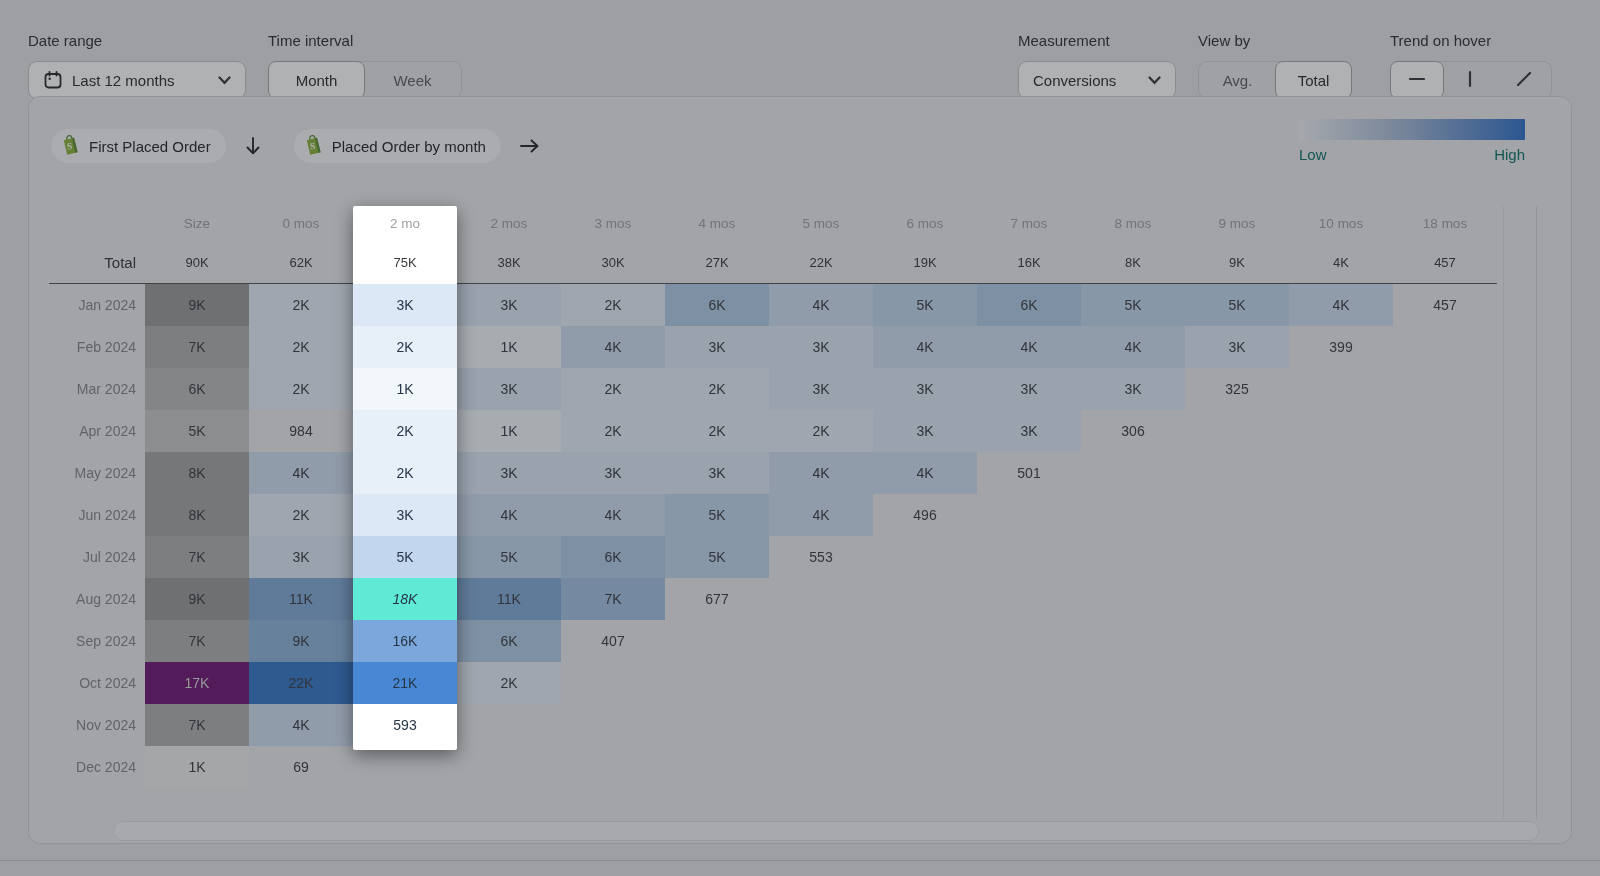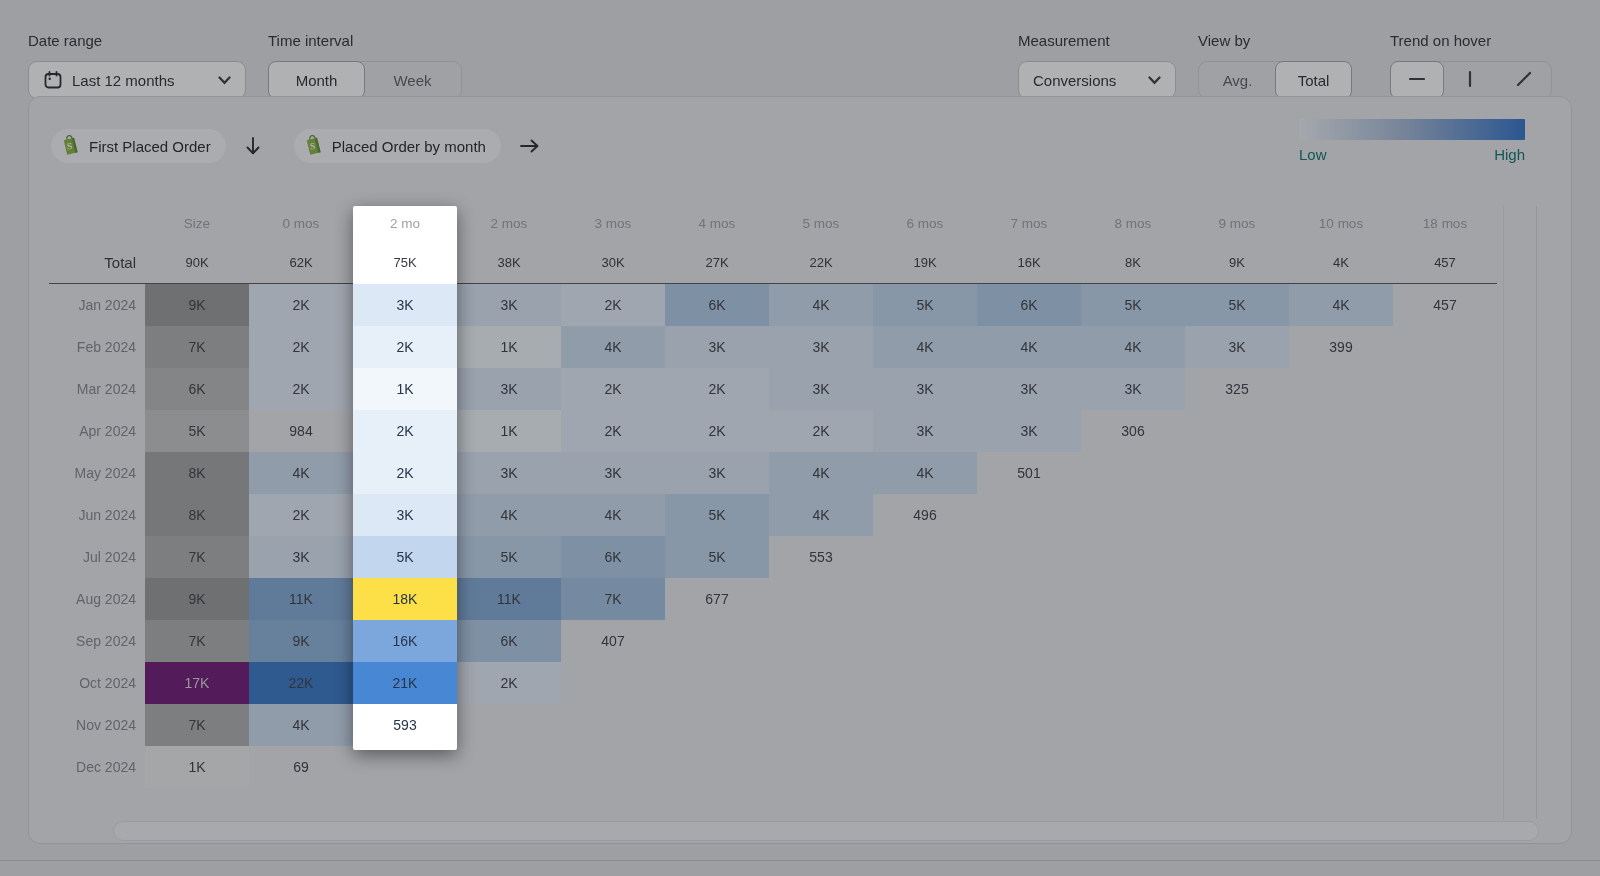--- a/index.html
+++ b/index.html
@@ -343,21 +343,21 @@
           <div class="cell"></div>
           <div class="cell"></div>
           <div class="cell"></div>
           <div class="cell"></div>
           <div class="cell"></div>
         </div>
         <div class="drow">
           <div class="rlabel">Aug 2024</div>
           <div class="cell" style="background: rgb(155, 155, 155);">9K</div>
           <div class="cell" style="background: rgb(132, 172, 217);">11K</div>
-          <div class="cell hl" style="background: #fde047; color: rgb(38, 54, 72);">18K</div>
+          <div class="cell hl" style="background: #5eead4; color: rgb(38, 54, 72); font-style: italic;">18K</div>
           <div class="cell" style="background: rgb(132, 172, 217);">11K</div>
           <div class="cell" style="background: rgb(165, 195, 228);">7K</div>
           <div class="cell">677</div>
           <div class="cell"></div>
           <div class="cell"></div>
           <div class="cell"></div>
           <div class="cell"></div>
           <div class="cell"></div>
           <div class="cell"></div>
           <div class="cell"></div>

